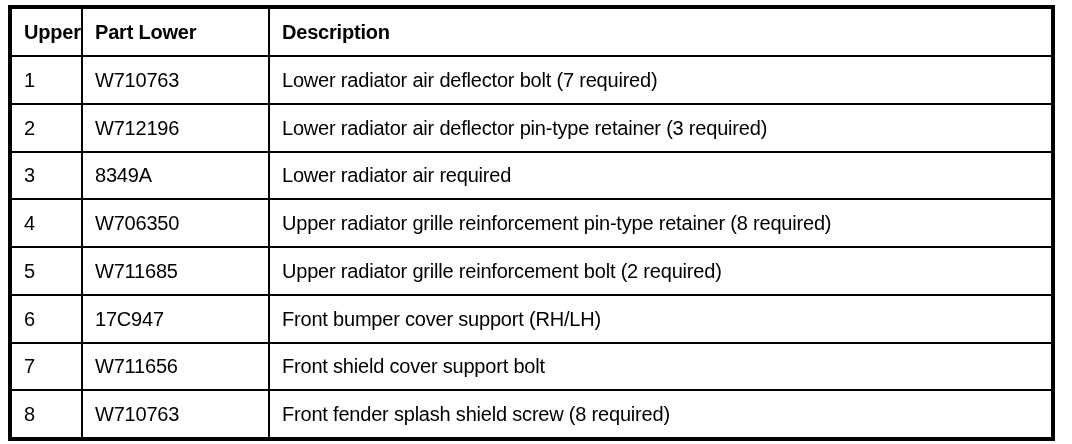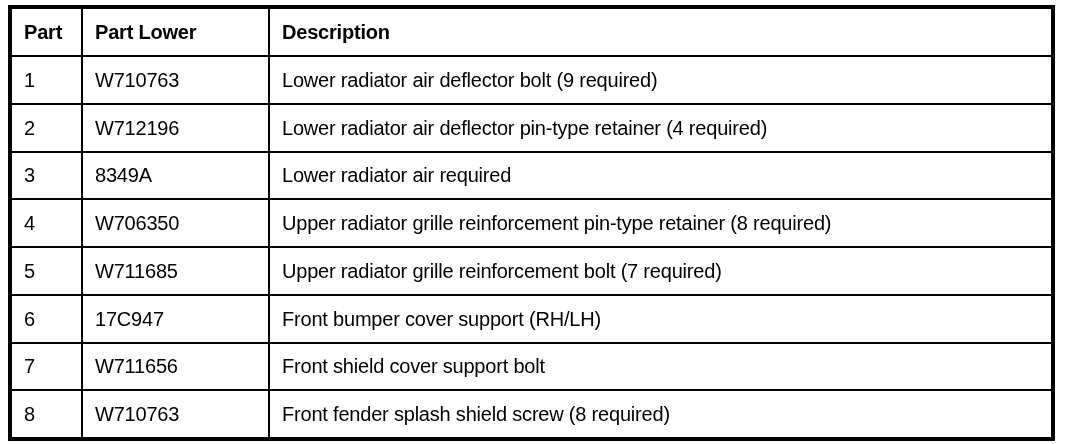--- a/index.html
+++ b/index.html
@@ -79,50 +79,50 @@
 
 <div id="parts-table-wrap">
   <table class="parts-table">
     <colgroup>
       <col class="col-item">
       <col class="col-partnumber">
       <col class="col-description">
     </colgroup>
     <thead>
       <tr>
-        <th class="cell-item">Part</th>
+        <th class="cell-item">Upper</th>
         <th class="cell-partnumber">Part Lower</th>
         <th class="cell-description">Description</th>
       </tr>
     </thead>
     <tbody id="parts-table-body">
         <tr>
           <td class="cell-item">1</td>
           <td class="cell-partnumber">W710763</td>
-          <td class="cell-description">Lower radiator air deflector bolt (9 required)</td>
+          <td class="cell-description">Lower radiator air deflector bolt (7 required)</td>
         </tr>
         <tr>
           <td class="cell-item">2</td>
           <td class="cell-partnumber">W712196</td>
-          <td class="cell-description">Lower radiator air deflector pin-type retainer (4 required)</td>
+          <td class="cell-description">Lower radiator air deflector pin-type retainer (3 required)</td>
         </tr>
         <tr>
           <td class="cell-item">3</td>
           <td class="cell-partnumber">8349A</td>
           <td class="cell-description">Lower radiator air required</td>
         </tr>
         <tr>
           <td class="cell-item">4</td>
           <td class="cell-partnumber">W706350</td>
           <td class="cell-description">Upper radiator grille reinforcement pin-type retainer (8 required)</td>
         </tr>
         <tr>
           <td class="cell-item">5</td>
           <td class="cell-partnumber">W711685</td>
-          <td class="cell-description">Upper radiator grille reinforcement bolt (7 required)</td>
+          <td class="cell-description">Upper radiator grille reinforcement bolt (2 required)</td>
         </tr>
         <tr>
           <td class="cell-item">6</td>
           <td class="cell-partnumber">17C947</td>
           <td class="cell-description">Front bumper cover support (RH/LH)</td>
         </tr>
         <tr>
           <td class="cell-item">7</td>
           <td class="cell-partnumber">W711656</td>
           <td class="cell-description">Front shield cover support bolt</td>

